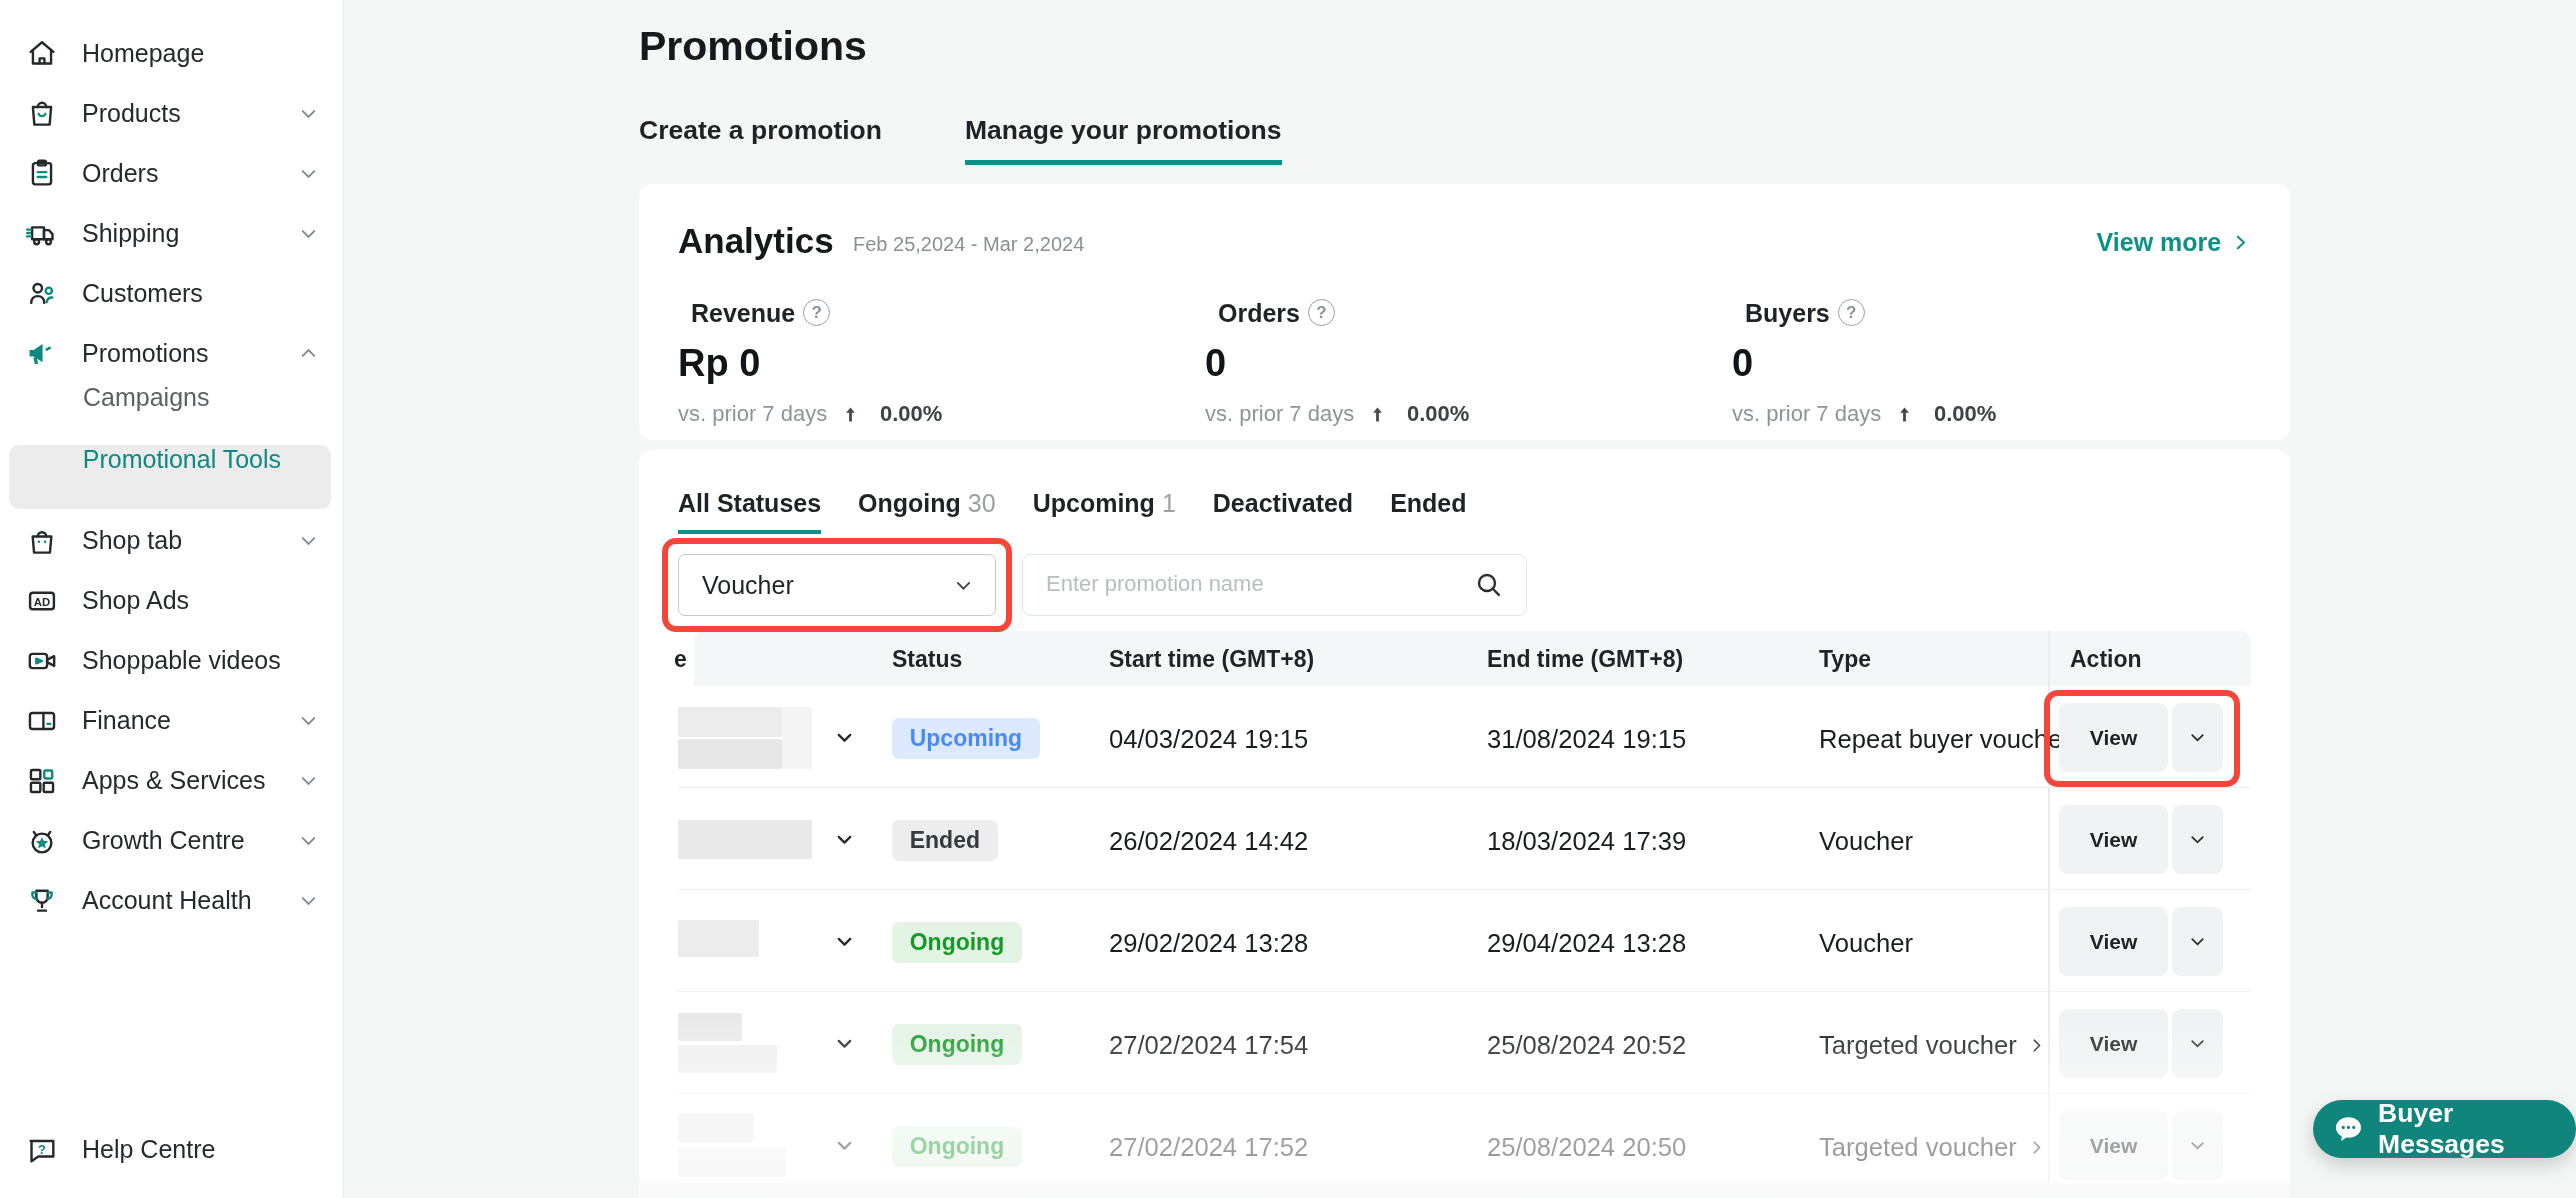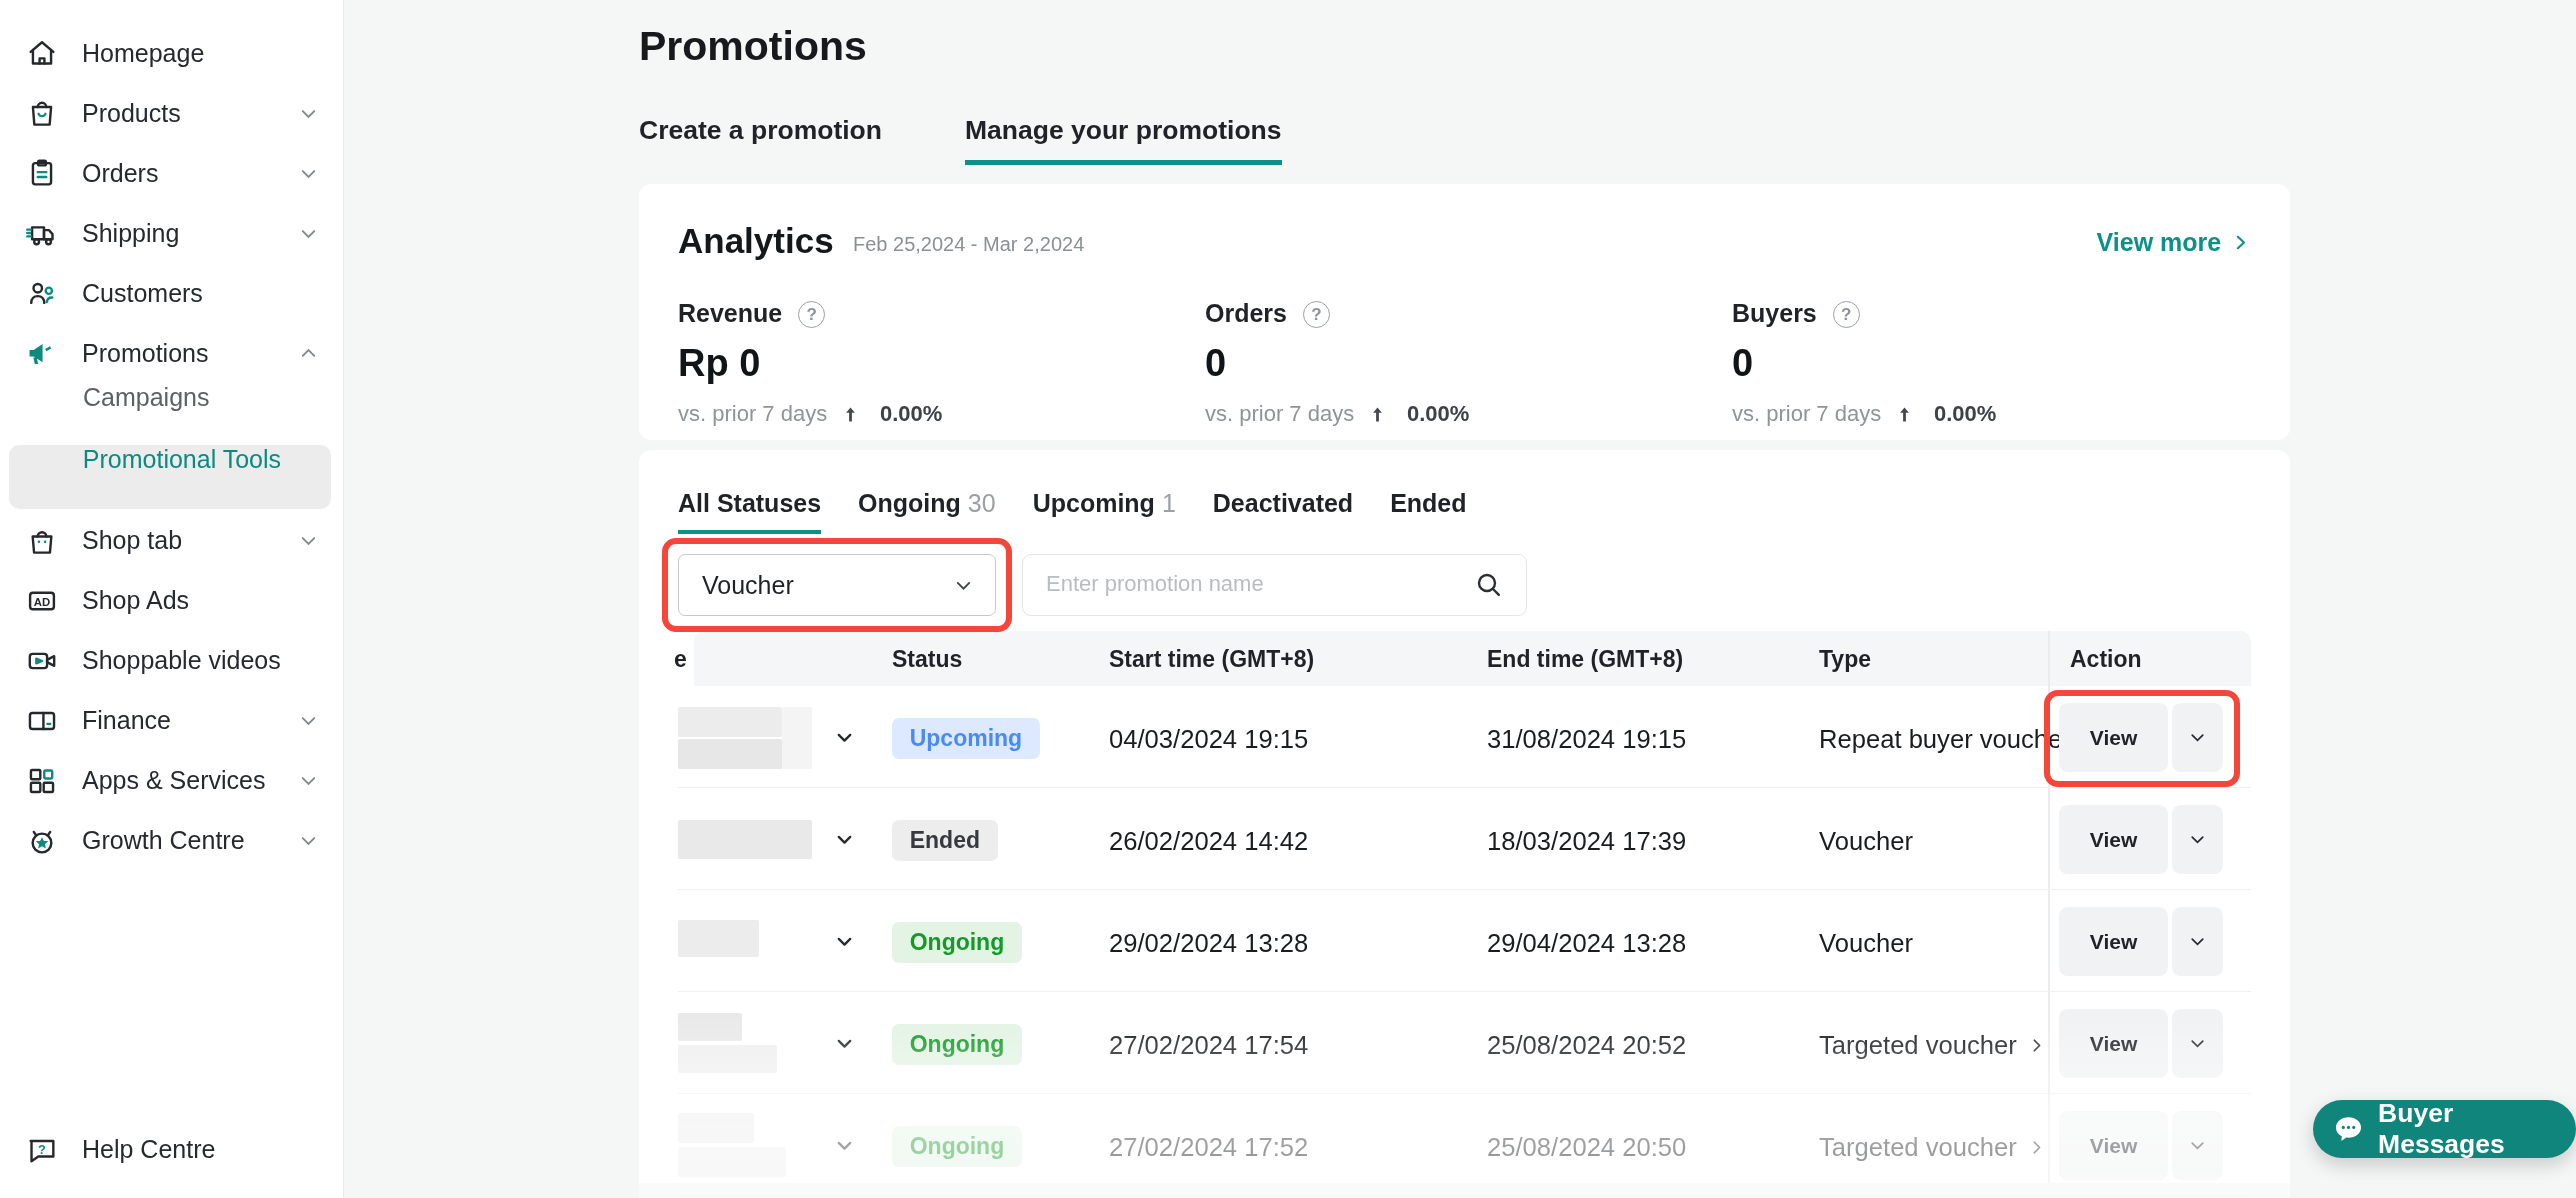--- a/index.html
+++ b/index.html
@@ -32,21 +32,21 @@
   .card.analytics { left:639px; top:184px; width:1651px; height:256px; }
   .card.listing { left:639px; top:450px; width:1651px; height:733px; border-radius:12.4px 12.4px 0 0; }
 
   
   .an-title { position:absolute; left:39px; top:37px; font-size:35px; font-weight:bold; color:#15181a; }
   .an-date { position:absolute; left:214px; top:49px; font-size:20px; color:#8b9095; }
   .view-more { position:absolute; right:39px; top:44px; font-size:25px; font-weight:bold;
                color:#0b9188; display:flex; align-items:center; gap:8.8px; cursor:pointer; }
   .metric { position:absolute; top:115px; width:494px; }
   .metric.m0 { left:39px; } .metric.m1 { left:566px; } .metric.m2 { left:1093px; }
-  .metric .mlabel { font-size:25px; font-weight:bold; color:#1f2226; display:flex; align-items:flex-end; gap:16px; }
+  .metric .mlabel { font-size:25px; font-weight:bold; color:#1f2226; display:flex; align-items:flex-start; gap:8px;margin-left:13px; }
   .qmark { width:27px; height:27px; border:1.8px solid #9aa0a6; border-radius:50%;
            display:inline-flex; align-items:center; justify-content:center;
            font-size:17px; font-weight:bold; color:#8d9298; cursor:pointer; }
   .metric .mvalue { margin-top:14px; font-size:38px; font-weight:bold; color:#121517; }
   .metric .msub { margin-top:16px; font-size:22px; color:#8f9499; display:flex; align-items:center; gap:12.4px; }
   .metric .msub .delta { color:#3e4247; font-weight:bold; margin-left:7px; }
   .up-arrow svg { width:21px; height:21px; }
 
   
   .status-tabs { position:absolute; left:39px; top:39px; display:flex; gap:37px; }
@@ -295,20 +295,36 @@
       </span>
       <span class="lbl">Growth Centre</span>
       <span class="chev">
         <svg width="23" height="23" viewBox="0 0 24 24" fill="none" stroke="#83898f" stroke-width="2" stroke-linecap="round">
             <path d="M6 9.5l6 6 6-6"></path>
           </svg>
       </span>
     </div>
 
 
+    <div class="side-item">
+      <span class="ic">
+        <svg viewBox="0 0 24 24" fill="none" stroke="#26292c" stroke-width="1.7" stroke-linecap="round" stroke-linejoin="round">
+          <path d="M8 4.8h8v4.4a4 4 0 0 1-8 0V4.8z"></path>
+          <path d="M8 6H5.2v1.6A2.8 2.8 0 0 0 8 10.4" stroke="#0d8a80"></path>
+          <path d="M16 6h2.8v1.6a2.8 2.8 0 0 1-2.8 2.8" stroke="#0d8a80"></path>
+          <path d="M12 13.2v3M9.2 18.8h5.6"></path>
+        </svg>
+      </span>
+      <span class="lbl">Account Health</span>
+      <span class="chev">
+        <svg width="23" height="23" viewBox="0 0 24 24" fill="none" stroke="#83898f" stroke-width="2" stroke-linecap="round">
+            <path d="M6 9.5l6 6 6-6"></path>
+          </svg>
+      </span>
+    </div>
 
     <div class="side-help">
       <div class="side-item">
         <span class="ic">
           <svg viewBox="0 0 24 24" fill="none" stroke="#26292c" stroke-width="1.7" stroke-linejoin="round" style="font-size:28px">
             <path d="M4 5.6h16v11H9.4L4.6 20V5.6z"></path>
             <text x="12" y="14.6" text-anchor="middle" font-size="9" font-weight="bold" fill="#0d8a80" stroke="none" font-family="Liberation Sans, sans-serif">?</text>
           </svg>
         </span>
         <span class="lbl">Help Centre</span>

